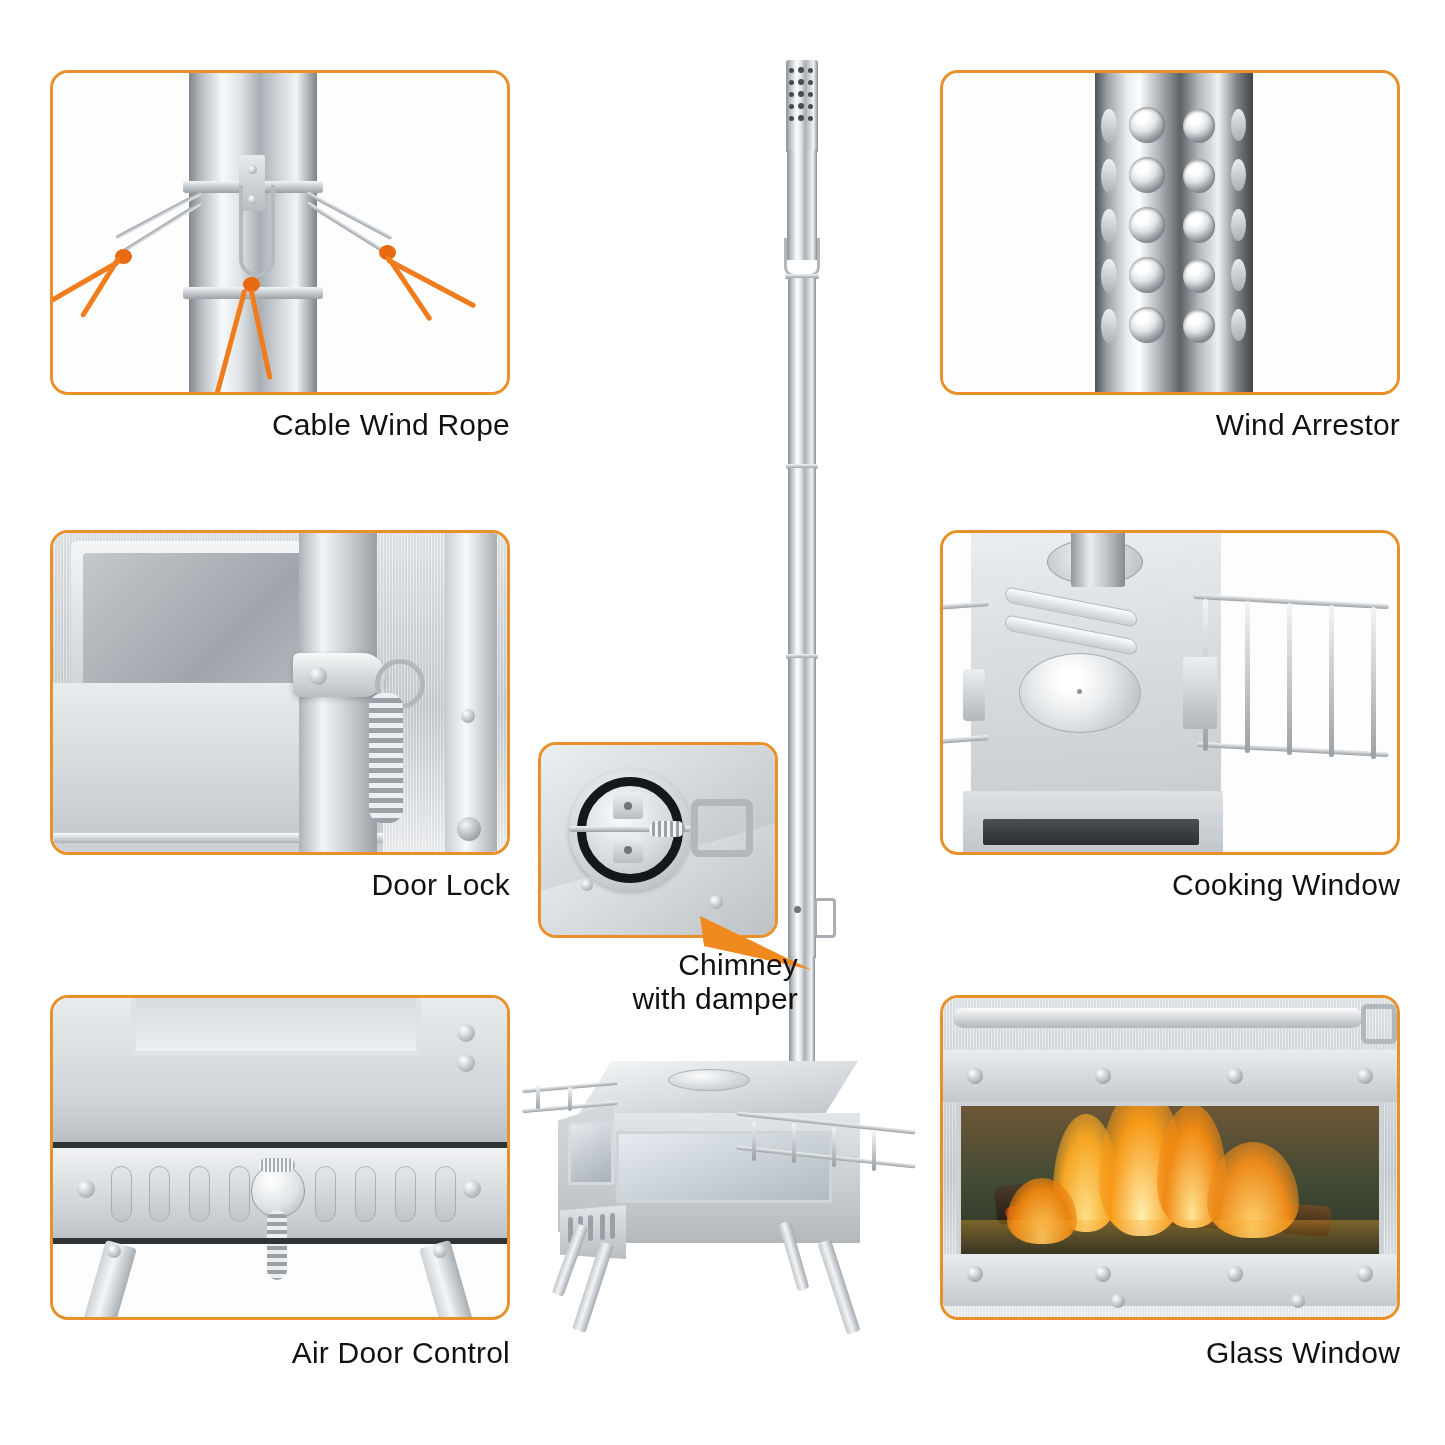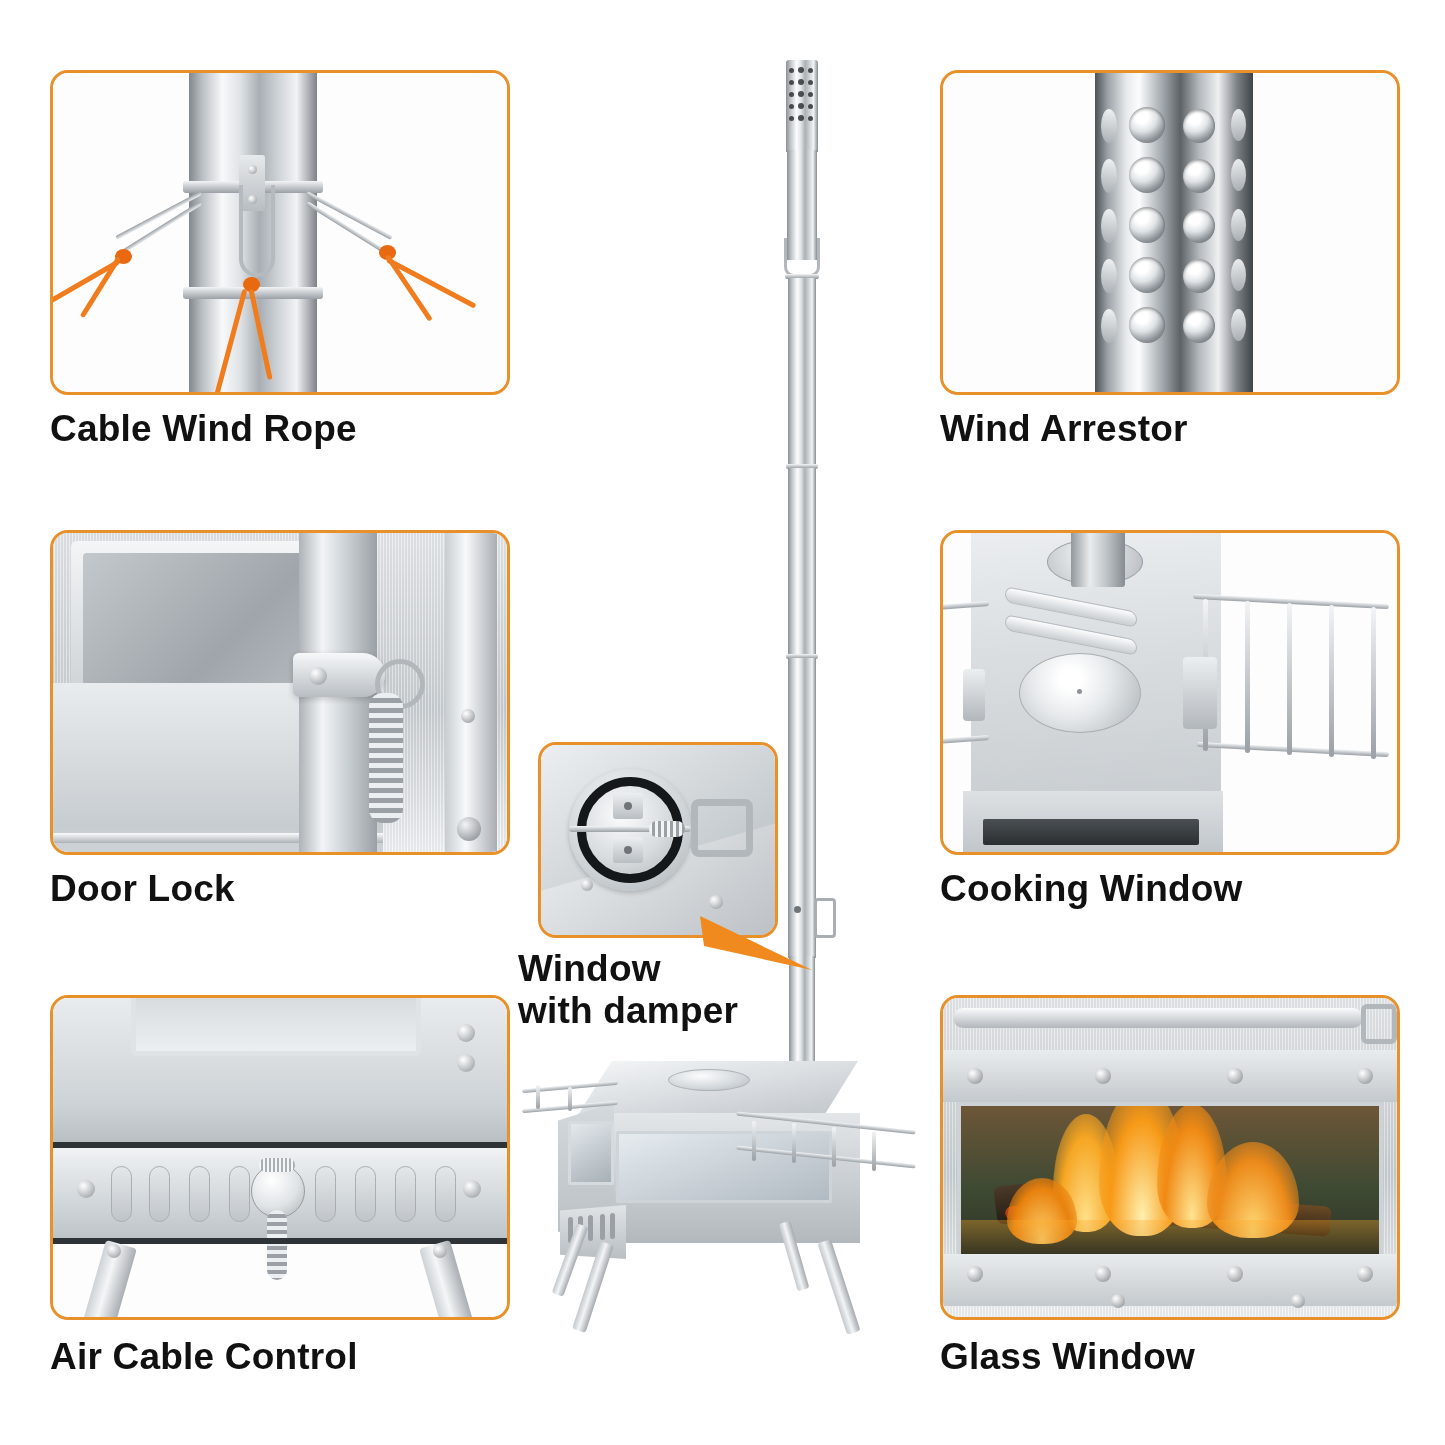--- a/index.html
+++ b/index.html
@@ -17,24 +17,24 @@
     position:absolute;
     box-sizing:border-box;
     border:3px solid #E8912B;
     border-radius:18px;
     background:#ffffff;
     overflow:hidden;
   }
   .panel-inner{position:absolute;inset:0;overflow:hidden;border-radius:15px;}
   .caption{
     position:absolute;
-    text-align:left;
-    font-weight:bold;
+    text-align:right;
+    font-weight:normal;
     color:#111111;
-    font-size:37px;
+    font-size:30px;
     line-height:1.13;
     letter-spacing:.2px;
     white-space:pre-line;
   }
   .brushed{
     background:
       repeating-linear-gradient(90deg,rgba(255,255,255,.35) 0 1px,rgba(0,0,0,.035) 1px 3px),
       linear-gradient(180deg,#e4e7ea,#c9ced2 55%,#eef0f2);
   }
   .shadowsoft{box-shadow:0 2px 6px rgba(0,0,0,.18);}
@@ -407,21 +407,21 @@
       <div style="position:absolute;left:168px;top:150px;width:14px;height:14px;border-radius:50%;
                   background:radial-gradient(circle at 35% 32%,#fff,#8d9398);"></div>
       <div style="position:absolute;left:40px;top:134px;width:12px;height:12px;border-radius:50%;
                   background:radial-gradient(circle at 35% 32%,#fff,#8d9398);"></div>
     </div>
   </div>
 
   <svg class="pointer" width="130" height="72" viewBox="0 0 130 72" style="left:700px;top:916px;">
     <polygon points="0,0 112,54 4,30" fill="#F08A1E"></polygon>
   </svg>
-  <div class="caption" style="left:518px;top:948px;width:280px;">Window
+  <div class="caption" style="left:518px;top:948px;width:280px;">Chimney
 with damper</div>
 
   <div class="panel" style="left:50px;top:995px;width:460px;height:325px;">
     <div class="panel-inner">
       <div style="position:absolute;inset:0;background:#fdfdfd;"></div>
       <div class="p5-upper"></div>
       <div class="p5-win"></div>
       <div class="p5-bolt" style="left:404px;top:26px;"></div>
       <div class="p5-bolt" style="left:404px;top:56px;"></div>
       <div style="position:absolute;left:0;top:144px;width:100%;height:7px;background:#2e3337;"></div>
@@ -439,21 +439,21 @@
       <div class="p5-pull"></div>
       <div class="p5-bolt" style="left:24px;top:182px;"></div>
       <div class="p5-bolt" style="left:410px;top:182px;"></div>
       <div style="position:absolute;left:0;top:240px;width:100%;height:6px;background:#2e3337;"></div>
       <div class="p5-leg" style="left:36px;top:244px;transform:rotate(16deg);"></div>
       <div class="p5-leg" style="left:382px;top:244px;transform:rotate(-16deg);"></div>
       <div class="p5-bolt" style="left:54px;top:246px;width:14px;height:14px;"></div>
       <div class="p5-bolt" style="left:380px;top:246px;width:14px;height:14px;"></div>
     </div>
   </div>
-  <div class="caption" style="left:50px;top:1336px;width:460px;">Air Cable Control</div>
+  <div class="caption" style="left:50px;top:1336px;width:460px;">Air Door Control</div>
 
   <div class="panel" style="left:940px;top:995px;width:460px;height:325px;">
     <div class="panel-inner">
       <div style="position:absolute;inset:0;" class="brushed"></div>
       <div class="p6-bar"></div>
       <div style="position:absolute;left:418px;top:6px;width:26px;height:30px;border:5px solid #b2b7bc;border-radius:6px;"></div>
       <div class="p6-strip" style="top:52px;"></div>
       <div class="p6-rivet" style="left:24px;top:70px;"></div>
       <div class="p6-rivet" style="left:152px;top:70px;"></div>
       <div class="p6-rivet" style="left:284px;top:70px;"></div>

